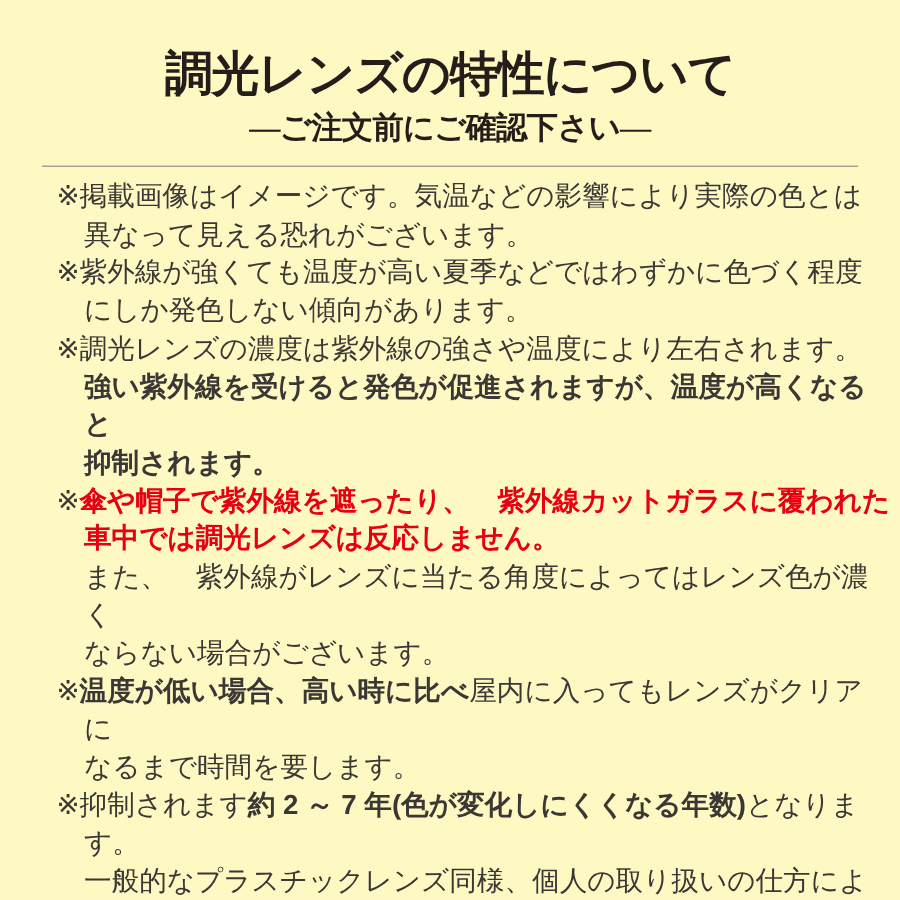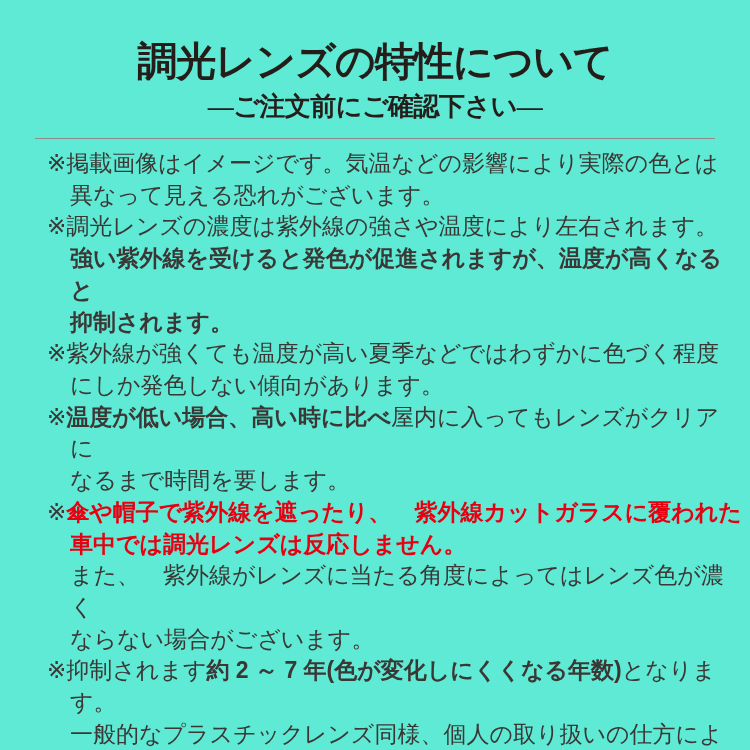--- a/index.html
+++ b/index.html
@@ -65,37 +65,37 @@
     color: var(--text-color, #3b3735);
   }
   .seg-red-bold {
     font-weight: 700;
     color: var(--red-color, #e60012);
   }
 </style>
 </head>
 <body>
 
-<div class="page" style="--title-color: #241d1a; --text-color: #3b3735; --red-color: #e60012; --divider-color: #8c8c8c; background: #5eead4;">
+<div class="page" style="--title-color: #241d1a; --text-color: #3b3735; --red-color: #e60012; --divider-color: #8c8c8c; background: #fef9c3;">
   <header class="page-header">
     <h1 class="page-title">調光レンズの特性について</h1>
     <div class="page-subtitle">―ご注文前にご確認下さい―</div>
     <hr class="divider">
   </header>
   <main class="notes-list">
       <p class="note"><span class="seg-normal">※掲載画像はイメージです。気温などの影響により実際の色とは
 異なって見える恐れがございます。</span></p>
+      <p class="note"><span class="seg-normal">※紫外線が強くても温度が高い夏季などではわずかに色づく程度
+にしか発色しない傾向があります。</span></p>
       <p class="note"><span class="seg-normal">※調光レンズの濃度は紫外線の強さや温度により左右されます。
 </span><span class="seg-bold">強い紫外線を受けると発色が促進されますが、温度が高くなると
 抑制されます。</span></p>
-      <p class="note"><span class="seg-normal">※紫外線が強くても温度が高い夏季などではわずかに色づく程度
-にしか発色しない傾向があります。</span></p>
-      <p class="note"><span class="seg-normal">※</span><span class="seg-bold">温度が低い場合、高い時に比べ</span><span class="seg-normal">屋内に入ってもレンズがクリアに
-なるまで時間を要します。</span></p>
       <p class="note"><span class="seg-normal">※</span><span class="seg-red-bold">傘や帽子で紫外線を遮ったり、　紫外線カットガラスに覆われた
 車中では調光レンズは反応しません。</span><span class="seg-normal">
 また、　紫外線がレンズに当たる角度によってはレンズ色が濃く
 ならない場合がございます。</span></p>
+      <p class="note"><span class="seg-normal">※</span><span class="seg-bold">温度が低い場合、高い時に比べ</span><span class="seg-normal">屋内に入ってもレンズがクリアに
+なるまで時間を要します。</span></p>
       <p class="note"><span class="seg-normal">※抑制されます</span><span class="seg-bold">約 2 ～ 7 年(色が変化しにくくなる年数)</span><span class="seg-normal">となります。
 一般的なプラスチックレンズ同様、個人の取り扱いの仕方により
 寿命は変化します。</span></p>
     </main>
 </div>
 
 </body></html>

